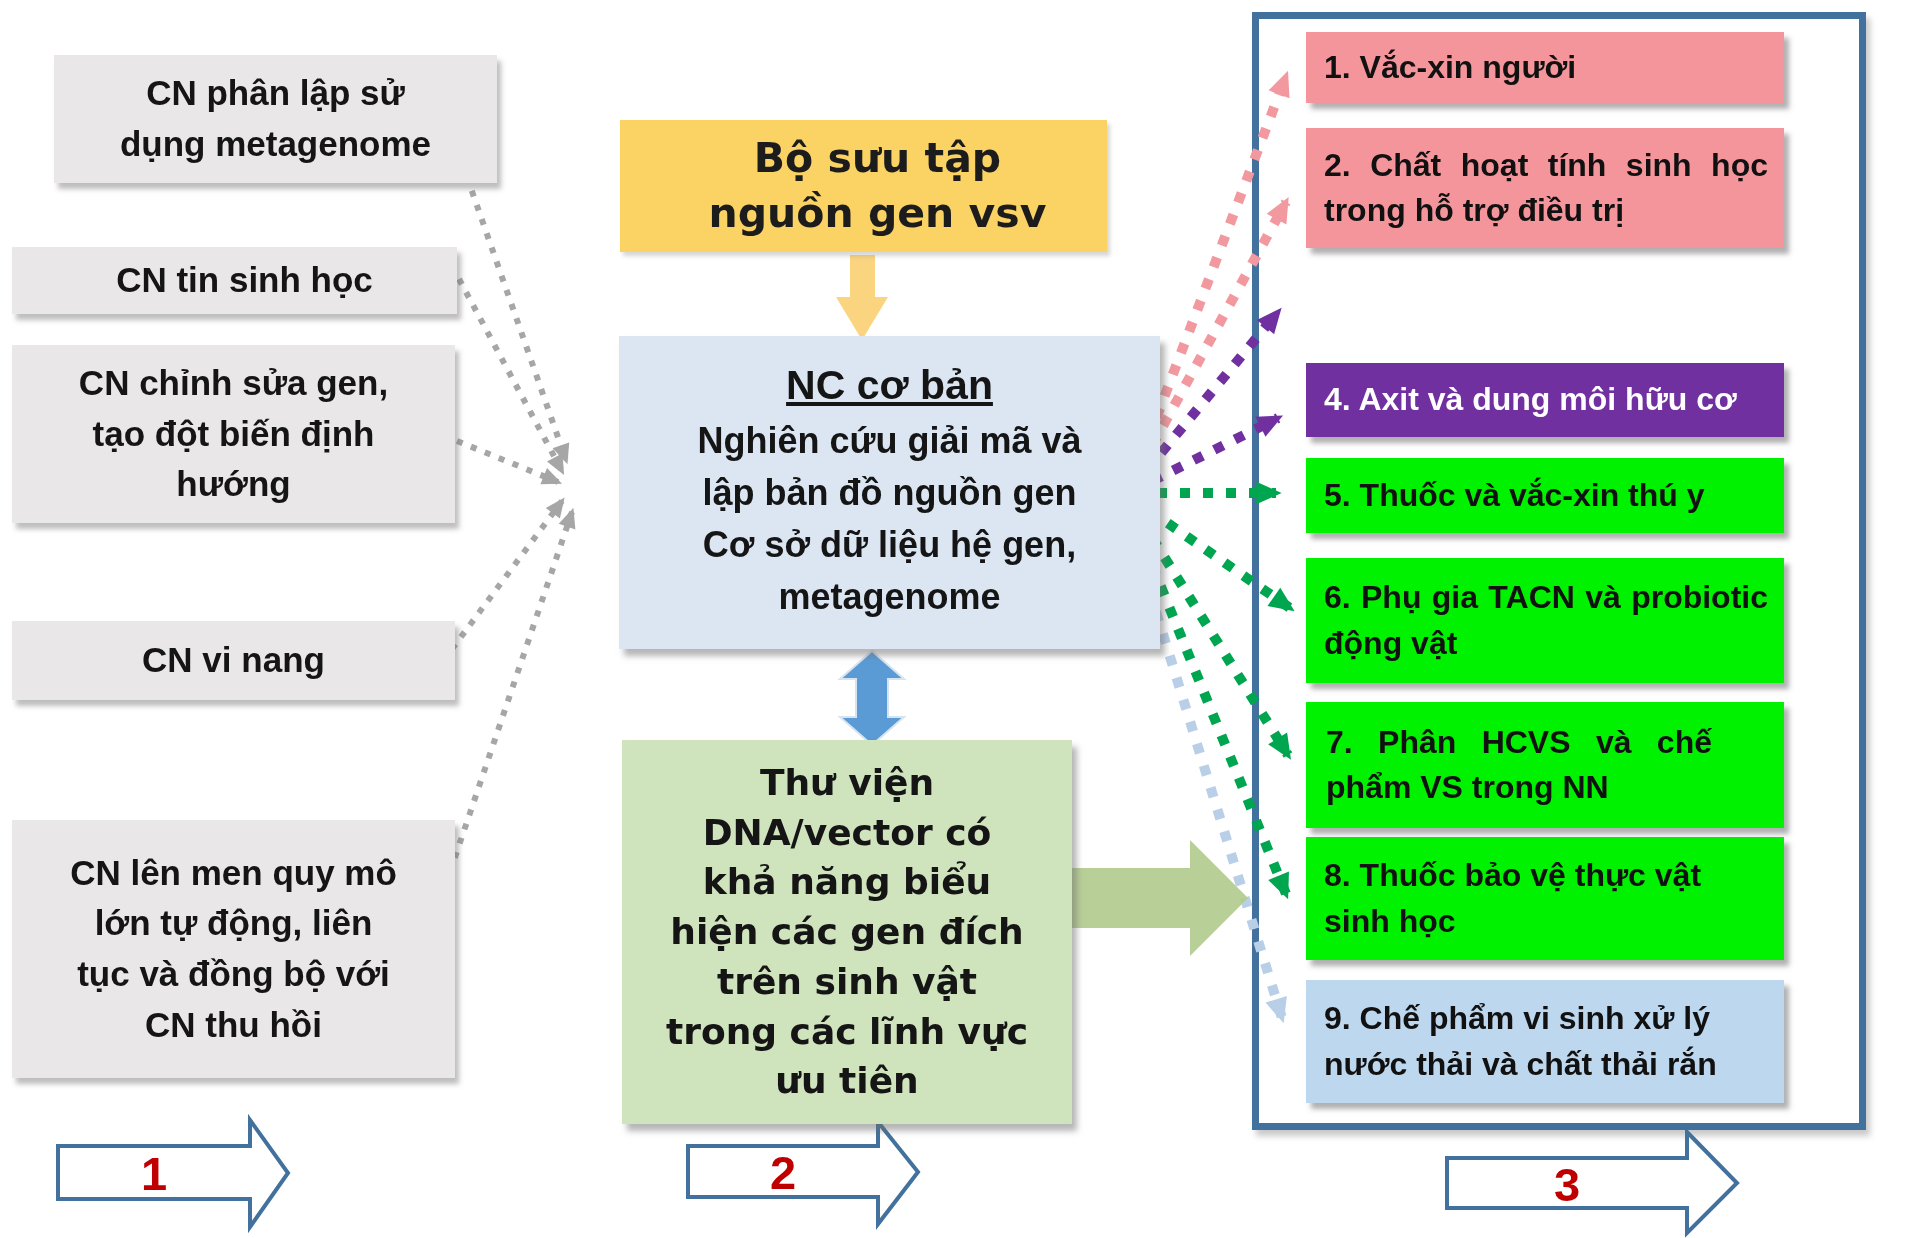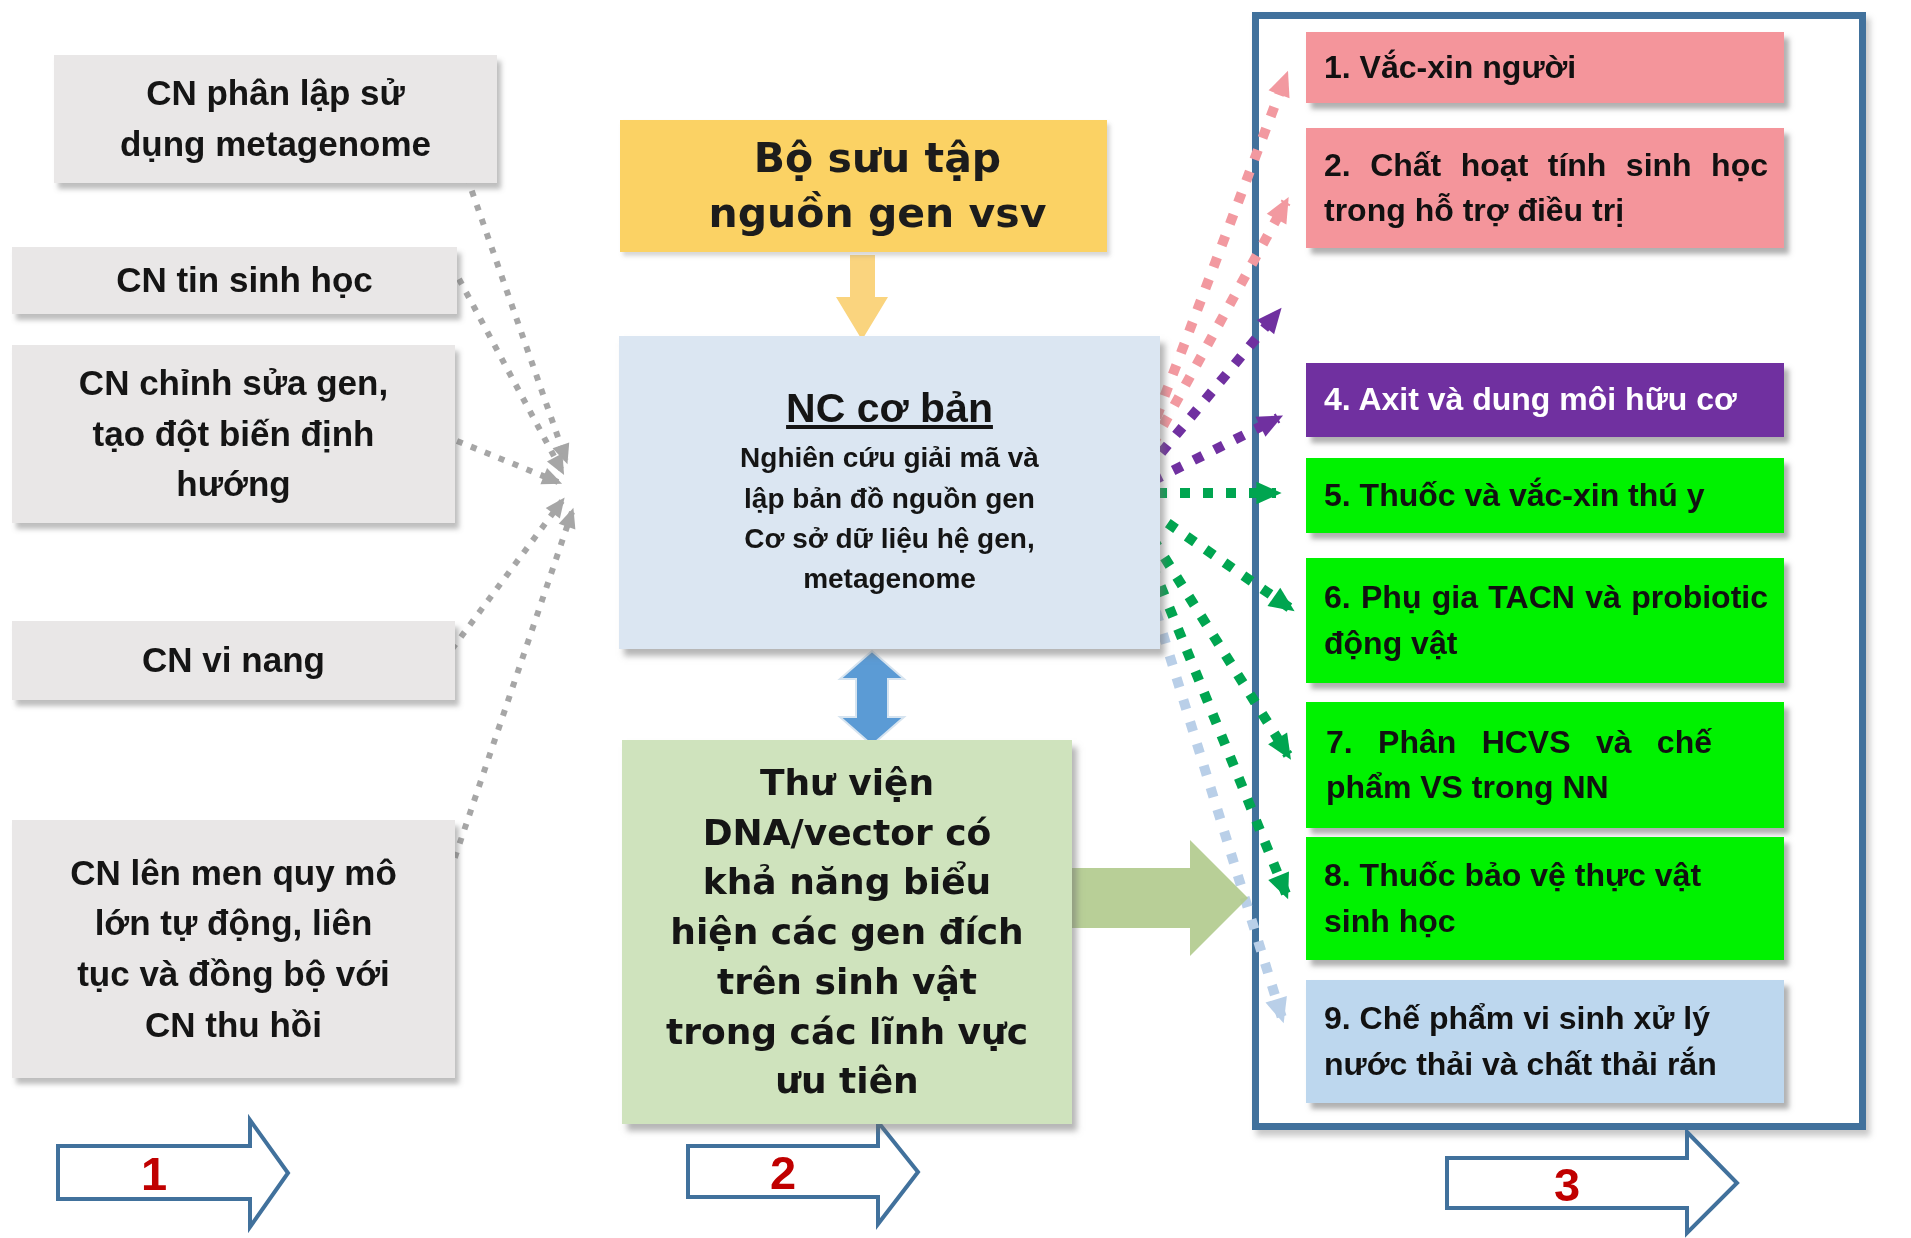--- a/index.html
+++ b/index.html
@@ -35,21 +35,21 @@
     background:#dbe6f2;
     box-shadow:5px 7px 6px rgba(110,110,110,.5);
     display:flex;flex-direction:column;align-items:center;justify-content:center;
     text-align:center;color:#151515;
   }
   .blue-box .bb-title{
     font-weight:bold;font-size:41px;text-decoration:underline;
     margin-bottom:6px;
   }
   .blue-box .bb-body{
-    font-weight:bold;font-size:28px;line-height:1.44;
+    font-weight:bold;font-size:36px;line-height:1.44;
   }
   .green-box{
     background:#cfe3bd;
     box-shadow:5px 7px 6px rgba(110,110,110,.5);
     display:flex;align-items:center;justify-content:center;
     text-align:center;
     font-family:"DejaVu Sans",sans-serif;
     font-weight:bold;font-size:36px;line-height:1.38;color:#151515;
   }
 

